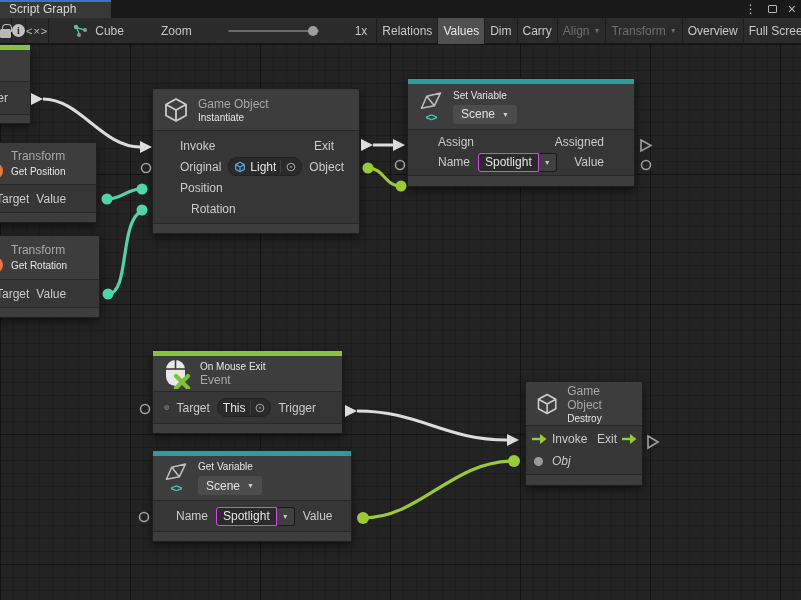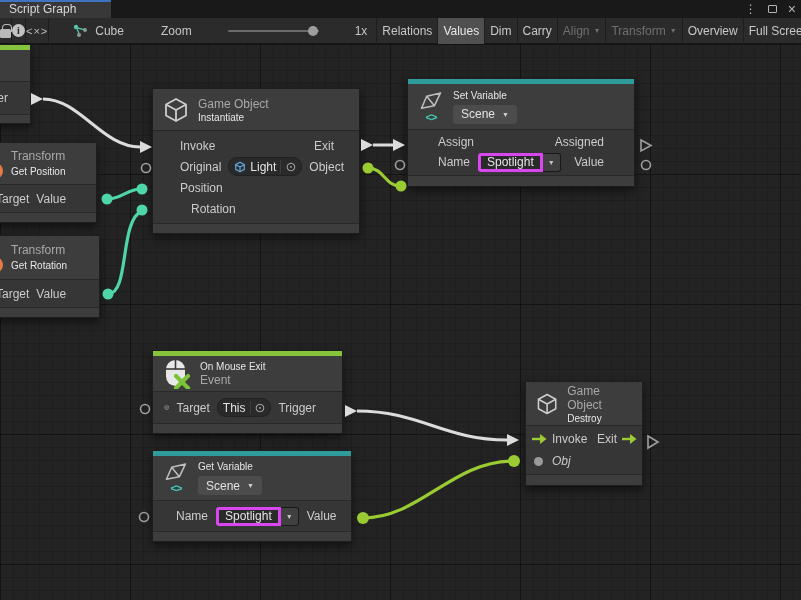--- a/index.html
+++ b/index.html
@@ -72,21 +72,21 @@
   .nbody{padding:4px 0;}
   .prow{display:flex;align-items:center;height:21px;}
   .nfooter{background:var(--node-header);border-top:1px solid var(--divider);height:10px;}
   .spread{justify-content:space-between;}
   .plabel{color:#CBCBCB;}
 
   .obj-field{display:inline-flex;align-items:center;height:19px;background:var(--field);
        border:1px solid #212121;border-radius:9px;padding:0 5px;color:#E3E3E3;gap:4px;}
   .obj-field .picker{color:#ABABAB;font-size:13px;line-height:13px;border-left:1px solid #3C3C3C;padding-left:4px;}
   .dropdown{display:inline-flex;align-items:stretch;height:19px;}
-  .dd-value{background:var(--field);border:3px solid #d946ef;border-radius:3px 0 0 3px;
+  .dd-value{background:var(--field);border:1px solid #d946ef;border-radius:3px 0 0 3px;
        padding:0 6px;display:flex;align-items:center;color:#E4E4E4;}
   .dd-arrow{width:18px;background:#404040;border:1px solid #191919;border-left:none;
        border-radius:0 3px 3px 0;display:flex;align-items:center;justify-content:center;color:#C4C4C4;font-size:7px;}
   .scene-pill{display:inline-flex;align-items:center;gap:7px;height:19px;background:var(--pill);
        border-radius:3px;padding:0 8px;color:#E2E2E2;}
   .scene-pill .dar{font-size:7px;color:#CFCFCF;margin:0;}
   .unity-icon{display:flex;flex-direction:column;align-items:center;width:28px;}
   .unity-icon .ut{color:var(--unity-teal);font-weight:bold;font-size:11px;letter-spacing:-1px;line-height:9px;margin-top:1px;}
   .orange-dot{width:16px;height:16px;border-radius:50%;background:var(--transform-orange);flex:0 0 16px;}
   .objdot{width:9px;height:9px;border-radius:50%;background:#9A9A9A;display:inline-block;}

